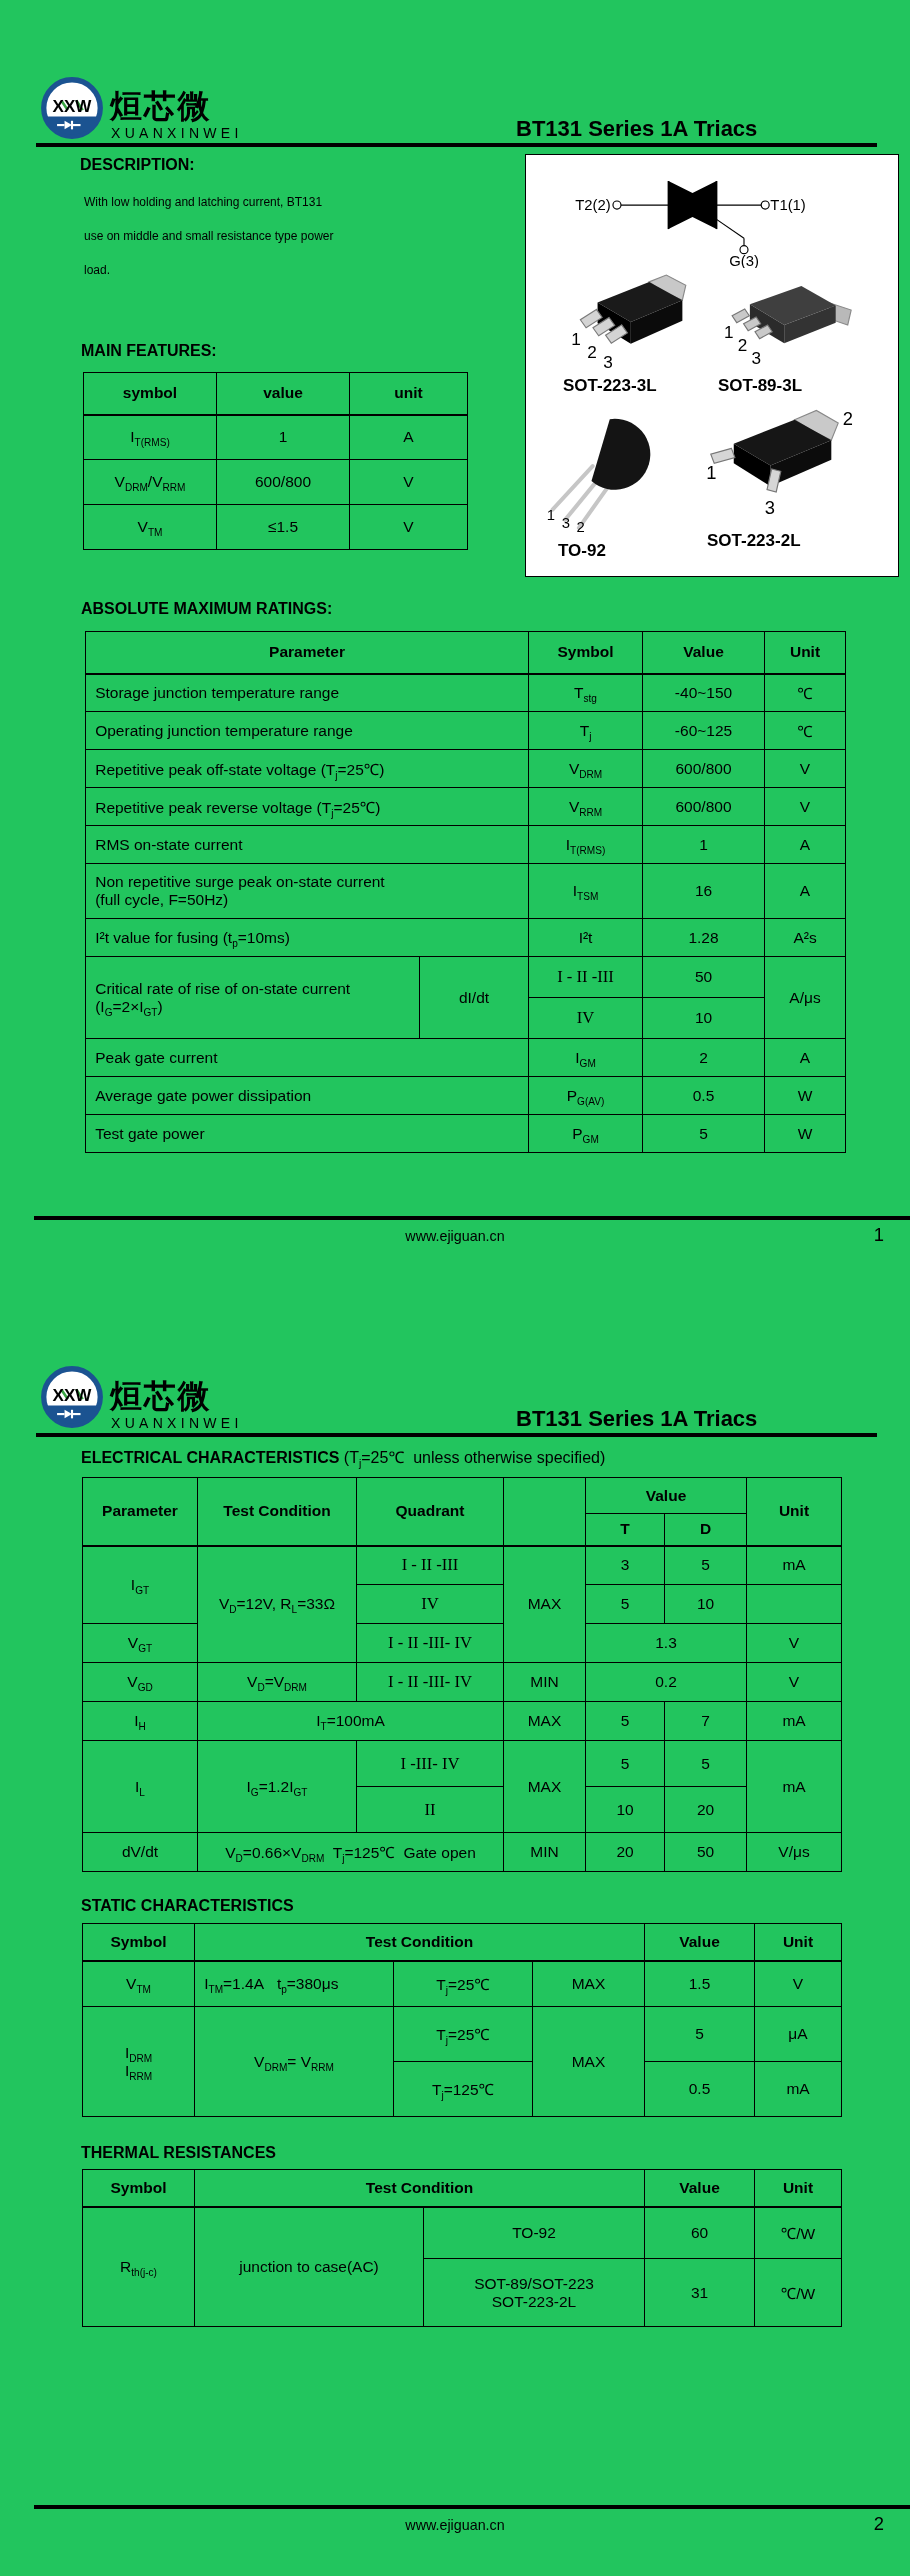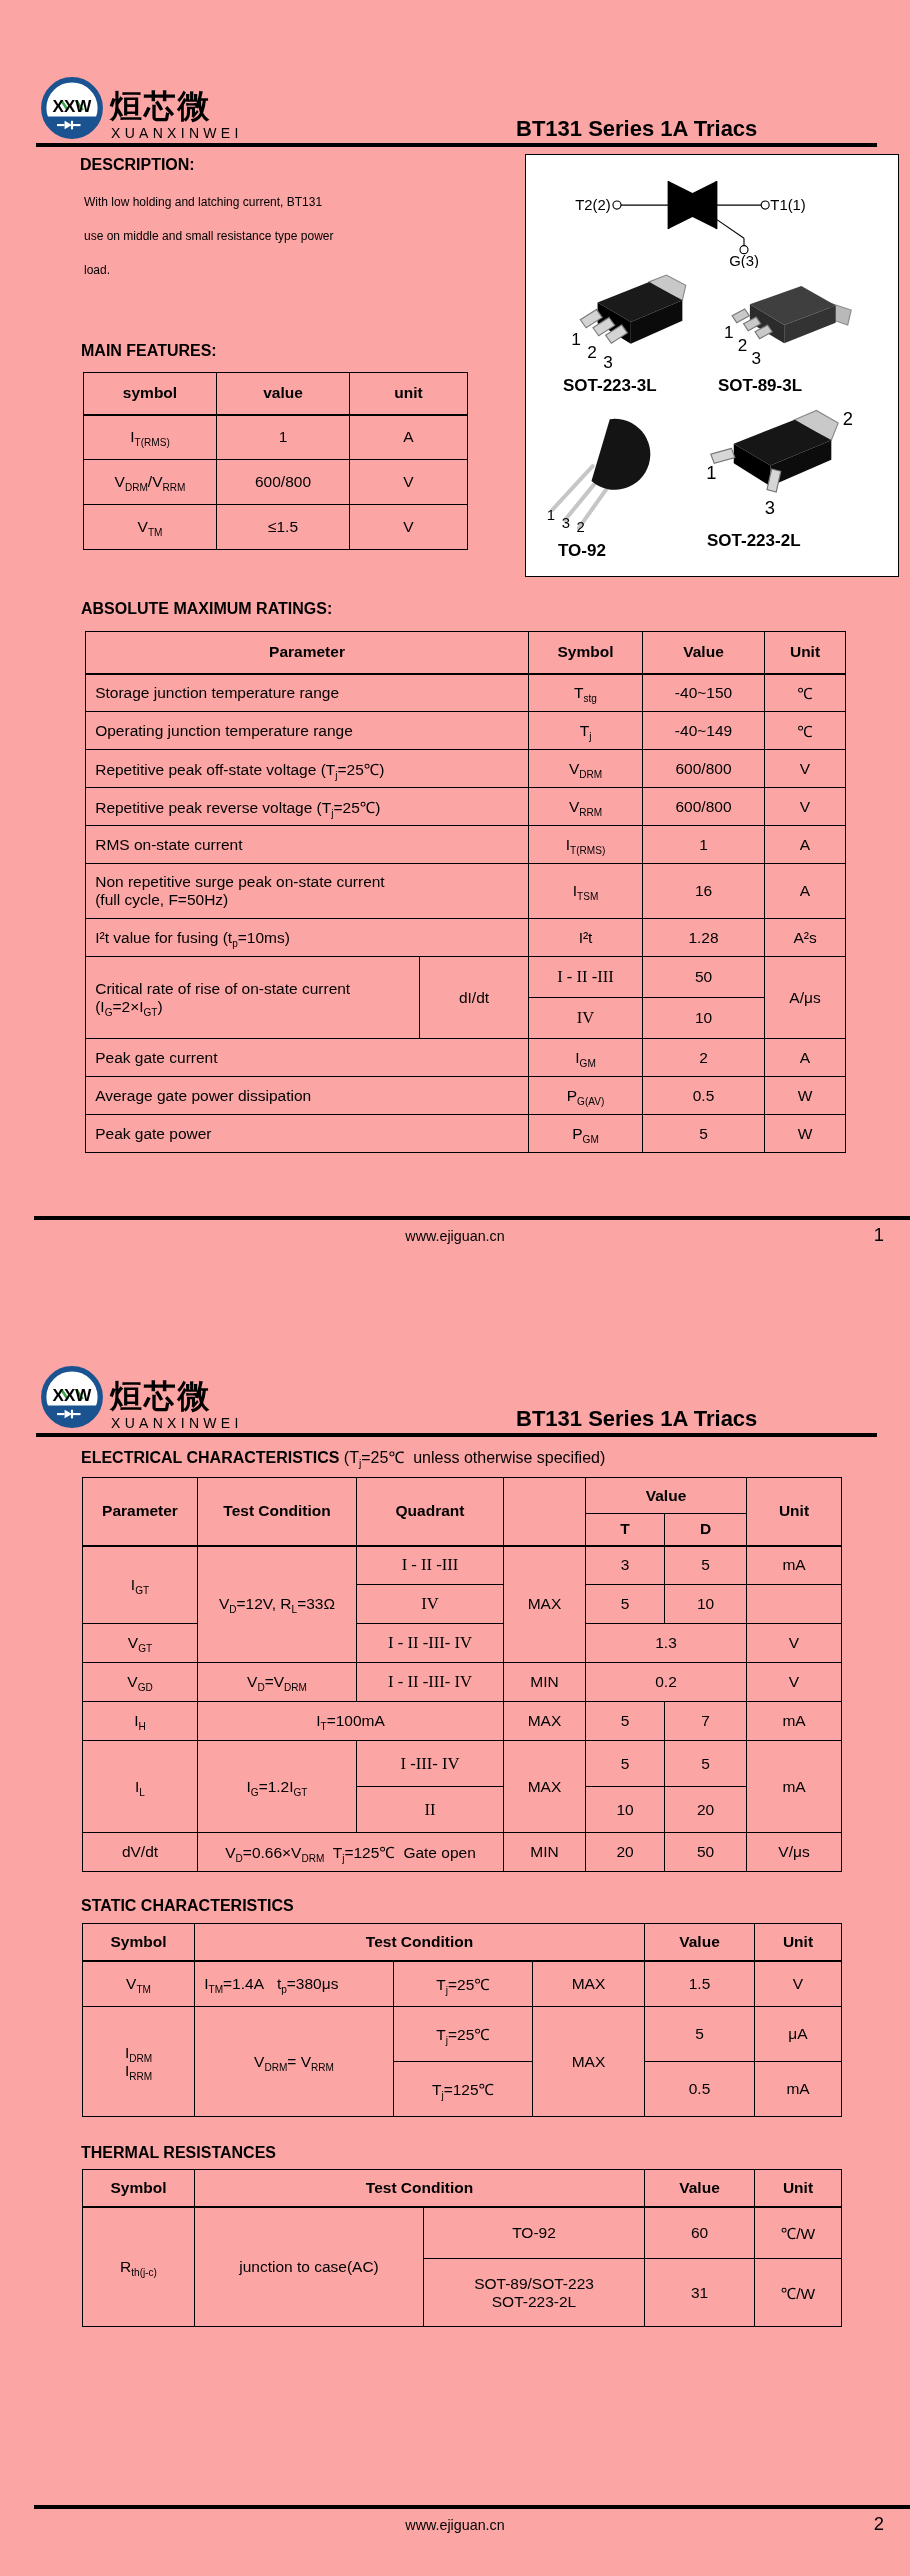--- a/index.html
+++ b/index.html
@@ -1,21 +1,21 @@
 <!DOCTYPE html>
 <html style="font-size:9.2px"><head>
 <meta charset="utf-8">
 <style>
   * { margin:0; padding:0; box-sizing:border-box; }
   html,body { background:#ffffff; }
   body {
     width:910px; height:2576px; position:relative;
     font-family:"Liberation Sans", sans-serif; color:#000;
   }
-  .page { position:absolute; left:0; width:910px; height:1288px; background:#fca5a5; overflow:hidden; }
+  .page { position:absolute; left:0; width:910px; height:1288px; background:#22c55e; overflow:hidden; }
   #page1 { top:0; } #page2 { top:1288px; }
   .abs { position:absolute; }
   .rule { position:absolute; background:#000; height:4px; }
   .b { font-weight:bold; }
   .brand-cn { font-size:32px; font-weight:bold; letter-spacing:1.7px; color:#000; }
   .brand-en { font-size:14px; letter-spacing:4.3px; color:#000; }
   .doc-title { font-size:22px; font-weight:bold; text-align:left; }
   .h1 { font-size:16px; font-weight:bold; }
   .desc-line { font-size:12px; height:34px; line-height:34px; white-space:nowrap; }
   table { border-collapse:collapse; table-layout:fixed; }
@@ -195,21 +195,21 @@
     </tr>
     <tr style="height:38px">
       <td colspan="2" class="left">Storage junction temperature range</td>
       <td>T<sub>stg</sub></td>
       <td>-40~150</td>
       <td>℃</td>
     </tr>
     <tr style="height:38px">
       <td colspan="2" class="left">Operating junction temperature range</td>
       <td>T<sub>j</sub></td>
-      <td>-40~149</td>
+      <td>-60~125</td>
       <td>℃</td>
     </tr>
     <tr style="height:38px">
       <td colspan="2" class="left">Repetitive peak off-state voltage (T<sub>j</sub>=25℃)</td>
       <td>V<sub>DRM</sub></td>
       <td>600/800</td>
       <td>V</td>
     </tr>
     <tr style="height:38px">
       <td colspan="2" class="left">Repetitive peak reverse voltage (T<sub>j</sub>=25℃)</td>
@@ -258,21 +258,21 @@
       <td>2</td>
       <td>A</td>
     </tr>
     <tr style="height:38px">
       <td colspan="2" class="left">Average gate power dissipation</td>
       <td>P<sub>G(AV)</sub></td>
       <td>0.5</td>
       <td>W</td>
     </tr>
     <tr style="height:38px">
-      <td colspan="2" class="left">Peak gate power</td>
+      <td colspan="2" class="left">Test gate power</td>
       <td>P<sub>GM</sub></td>
       <td>5</td>
       <td>W</td>
     </tr>
   </tbody>
     </table>
 
   <div class="rule" style="left:34px; top:1216px; width:876px;"></div>
   <div class="footer-url" style="top:1228px;">www.ejiguan.cn</div>
   <div class="pagenum" style="left:838px; top:1224px;">1</div>

